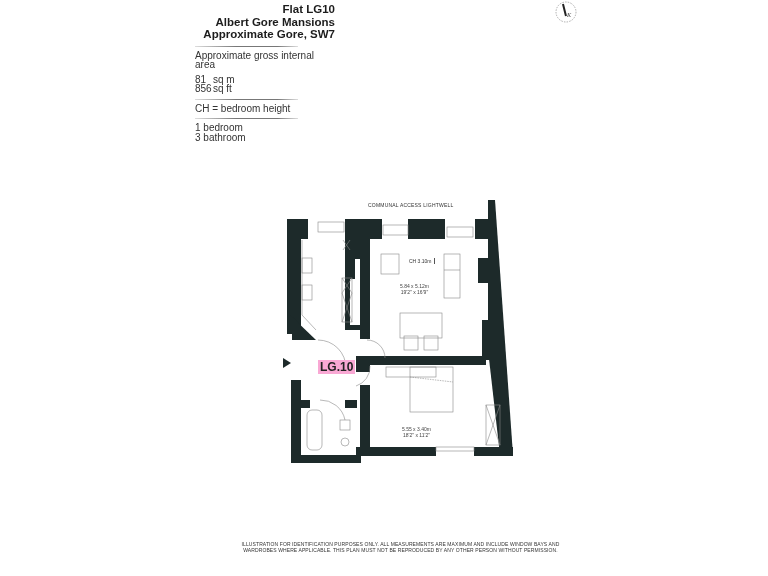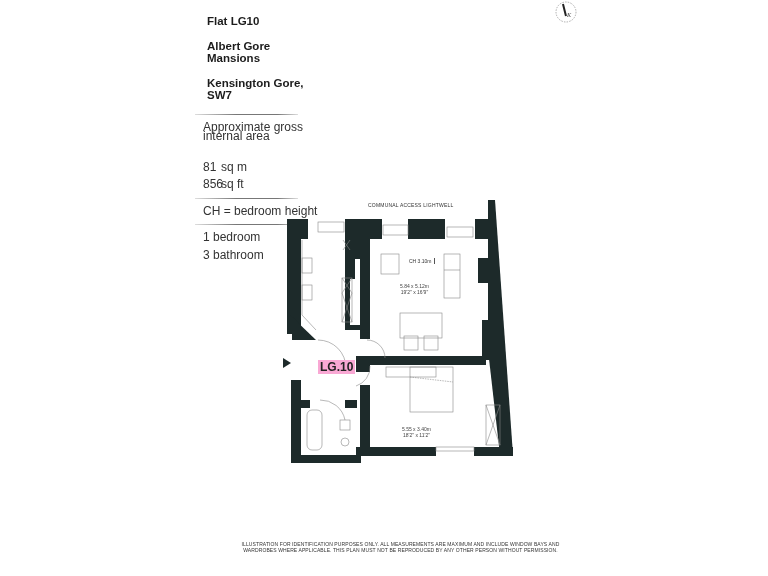--- a/index.html
+++ b/index.html
@@ -1,38 +1,38 @@
 <!DOCTYPE html>
 <html><head>
 <meta charset="utf-8">
 <style>
   html, body { margin:0; padding:0; background:#ffffff; }
   body { width:768px; height:576px; position:relative; overflow:hidden;
          font-family:"Liberation Sans", sans-serif; color:#1a1a1a; }
   .header { position:absolute; left:195px; top:3px; width:140px; }
-  .title { font-weight:bold; font-size:11.5px; line-height:12.5px; margin:12px; color:#1c1c1c; }
+  .title { font-weight:bold; font-size:11.5px; line-height:12.5px; margin:0; color:#1c1c1c;text-align:right; }
   .rule { height:1px; background:linear-gradient(to right,#ddd,#777 40%,#777 80%,#ddd); margin:5px 0 4px 0; width:103px; }
-  .small { font-size:12px; line-height:9.5px; color:#333; margin:8px; }
+  .small { font-size:10px; line-height:9.5px; color:#333; margin:0; }
   .area-row span { display:inline-block; }
   .area-row .num { width:18px; }
   .logo { position:absolute; left:554px; top:0px; width:24px; height:24px; }
   .plan { position:absolute; left:0; top:0; }
   .lightwell { position:absolute; left:368px; top:202px; font-size:5px; letter-spacing:0.2px; color:#333; }
   .dim { position:absolute; font-size:5px; line-height:6px; color:#444; text-align:center; }
   .ch-box { position:absolute; left:409px; top:258px; font-size:5px; color:#333; border-right:1px solid #555; padding-right:2px; }
   .unit-label { position:absolute; left:318px; top:360px; font-size:12px; font-weight:bold; background:#f9a8d4; padding:0 2px; color:#222; }
   .disclaimer { position:absolute; left:228px; top:541px; width:345px; font-size:5px; line-height:6px; text-align:center; color:#333; letter-spacing:0.1px; }
 </style>
 </head>
 <body>
 
 <div class="header">
   <p class="title">Flat LG10</p>
   <p class="title">Albert Gore Mansions</p>
-  <p class="title">Kensington Gore, SW7</p>
+  <p class="title">Approximate Gore, SW7</p>
   <div class="rule"></div>
   <p class="small">Approximate gross internal area</p>
   <div style="height:5px"></div>
   <p class="small area-row"><span class="num">81</span><span>sq m</span></p>
   <p class="small area-row"><span class="num">856</span><span>sq ft</span></p>
   <div class="rule"></div>
   <p class="small">CH = bedroom height</p>
   <div class="rule"></div>
   <p class="small">1 bedroom</p>
   <p class="small">3 bathroom</p>

